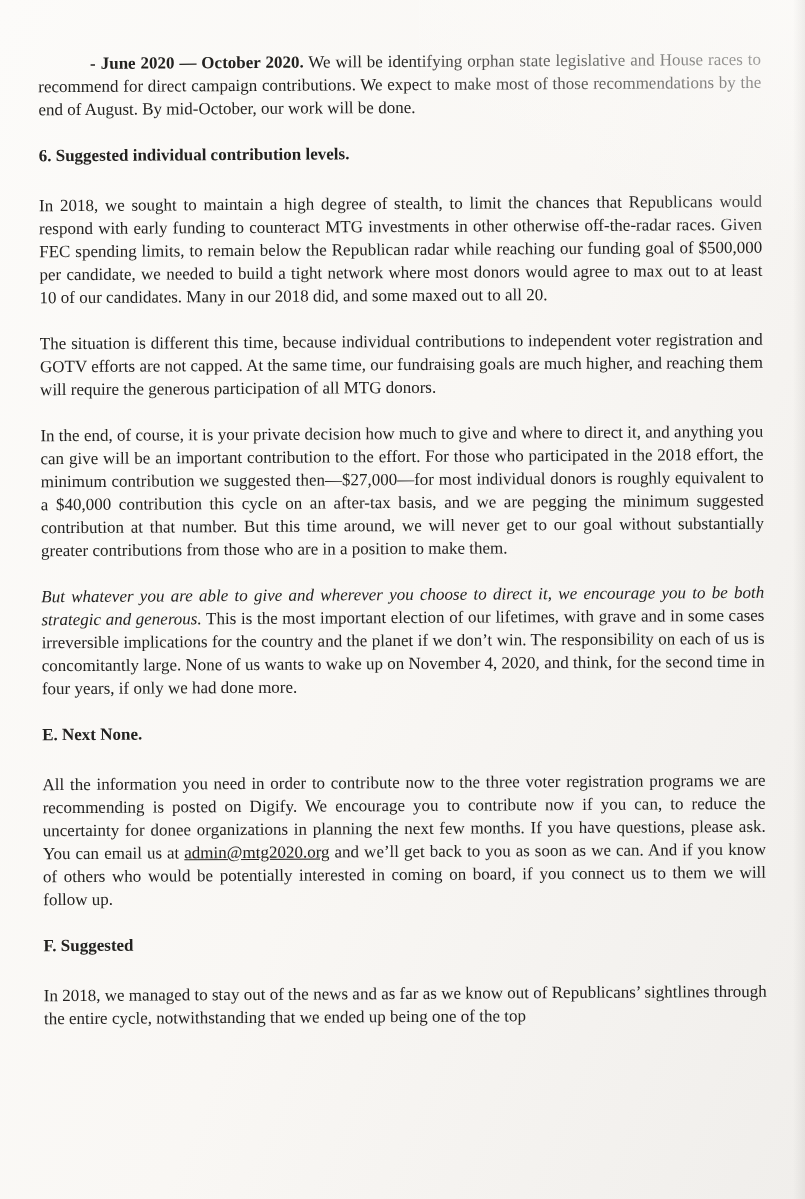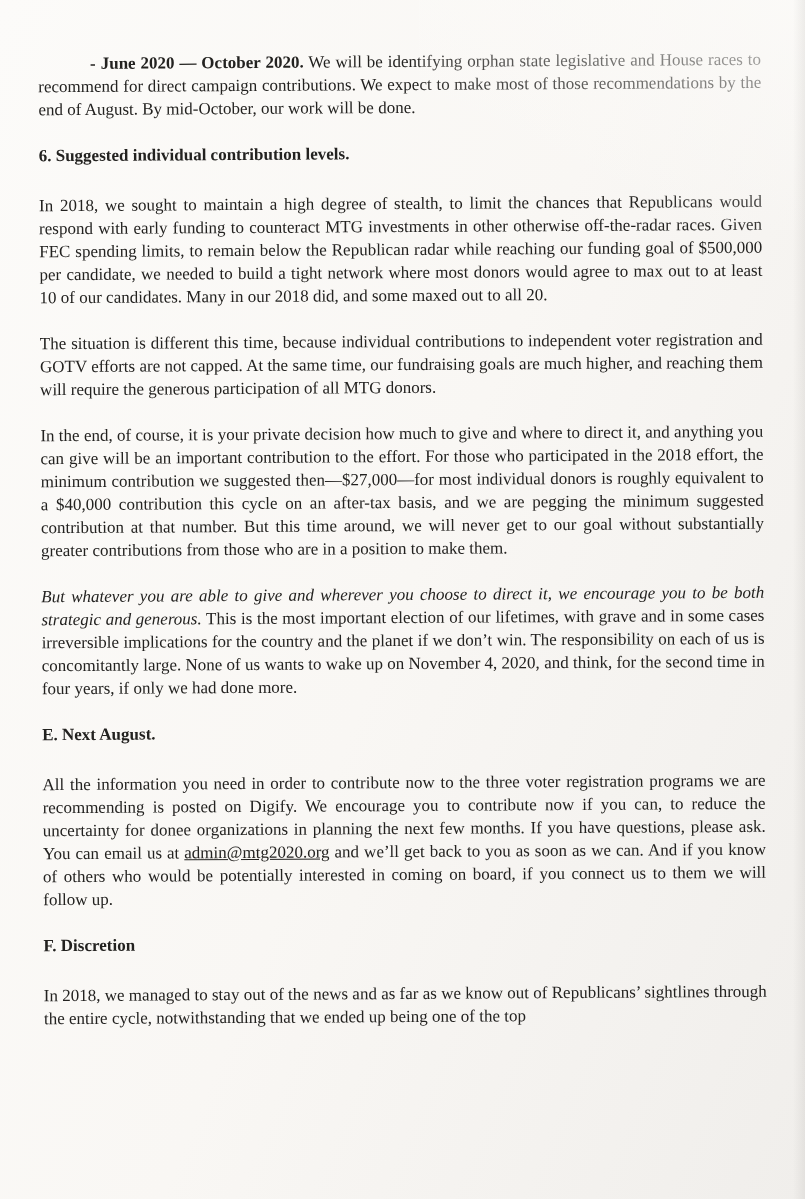--- a/index.html
+++ b/index.html
@@ -67,18 +67,18 @@
 <div class="scan-page">
   <div class="scan-fade"></div>
   <div class="scan-edge"></div>
   <div class="scan-content">
       <p class="paragraph indent-first"><span class="seg-bold">- June 2020 — October 2020.</span><span class="seg-regular"> We will be identifying orphan state legislative and House races to recommend for direct campaign contributions. We expect to make most of those recommendations by the end of August.  By mid-October, our work will be done.</span></p>
       <h2 class="heading"><span class="seg-bold">6.  Suggested individual contribution levels.</span></h2>
       <p class="paragraph"><span class="seg-regular">In 2018, we sought to maintain a high degree of stealth, to limit the chances that Republicans would respond with early funding to counteract MTG investments in other otherwise off-the-radar races. Given FEC spending limits, to remain below the Republican radar while reaching our funding goal of $500,000 per candidate, we needed to build a tight network where most donors would agree to max out to at least 10 of our candidates. Many in our 2018 did, and some maxed out to all 20.</span></p>
       <p class="paragraph"><span class="seg-regular">The situation is different this time, because individual contributions to independent voter registration and GOTV efforts are not capped. At the same time, our fundraising goals are much higher, and reaching them will require the generous participation of all MTG donors.</span></p>
       <p class="paragraph"><span class="seg-regular">In the end, of course, it is your private decision how much to give and where to direct it, and anything you can give will be an important contribution to the effort.  For those who participated in the 2018 effort, the minimum contribution we suggested then—$27,000—for most individual donors is roughly equivalent to a $40,000 contribution this cycle on an after-tax basis, and we are pegging the minimum suggested contribution at that number. But this time around, we will never get to our goal without substantially greater contributions from those who are in a position to make them.</span></p>
       <p class="paragraph"><span class="seg-italic">But whatever you are able to give and wherever you choose to direct it, we encourage you to be both strategic and generous.</span><span class="seg-regular"> This is the most important election of our lifetimes, with grave and in some cases irreversible implications for the country and the planet if we don’t win. The responsibility on each of us is concomitantly large. None of us wants to wake up on November 4, 2020, and think, for the second time in four years, if only we had done more.</span></p>
-      <h2 class="heading"><span class="seg-bold">E.  Next August.</span></h2>
+      <h2 class="heading"><span class="seg-bold">E.  Next None.</span></h2>
       <p class="paragraph"><span class="seg-regular">All the information you need in order to contribute now to the three voter registration programs we are recommending is posted on Digify. We encourage you to contribute now if you can, to reduce the uncertainty for donee organizations in planning the next few months. If you have questions, please ask. You can email us at </span><a href="#" class="seg-link">admin@mtg2020.org</a><span class="seg-regular"> and we’ll get back to you as soon as we can. And if you know of others who would be potentially interested in coming on board, if you connect us to them we will follow up.</span></p>
-      <h2 class="heading"><span class="seg-bold">F.  Discretion</span></h2>
+      <h2 class="heading"><span class="seg-bold">F.  Suggested</span></h2>
       <p class="paragraph"><span class="seg-regular">In 2018, we managed to stay out of the news and as far as we know out of Republicans’ sightlines through the entire cycle, notwithstanding that we ended up being one of the top</span></p>
     </div>
 </div>
 
 </body></html>

